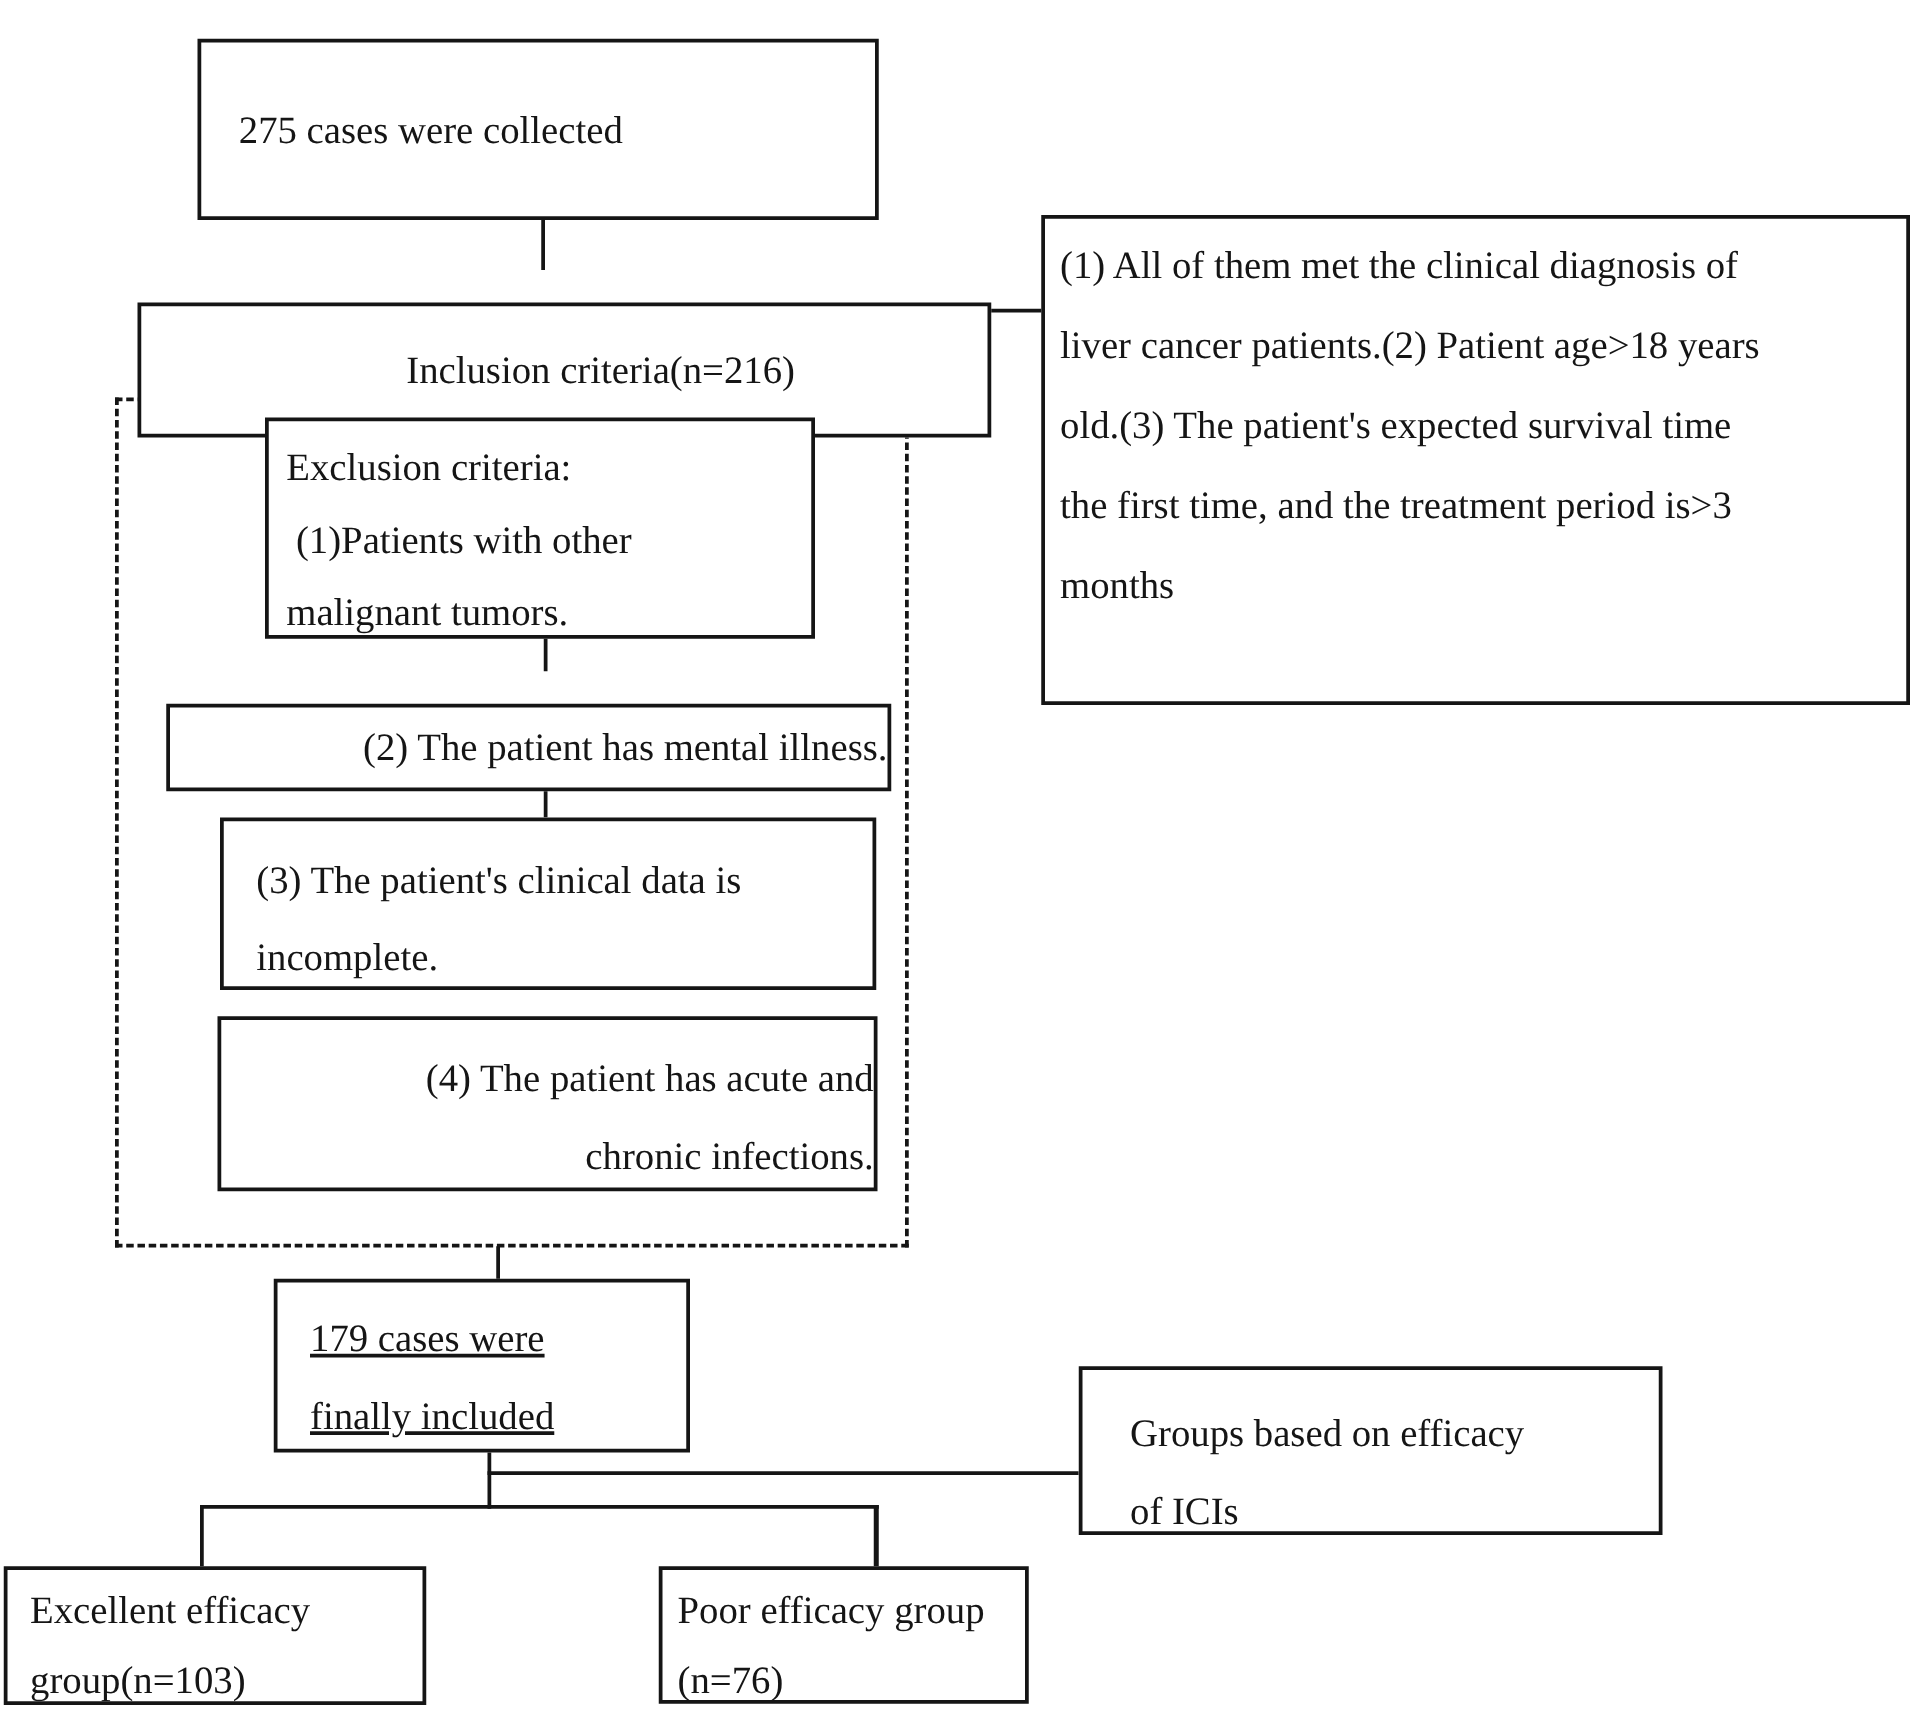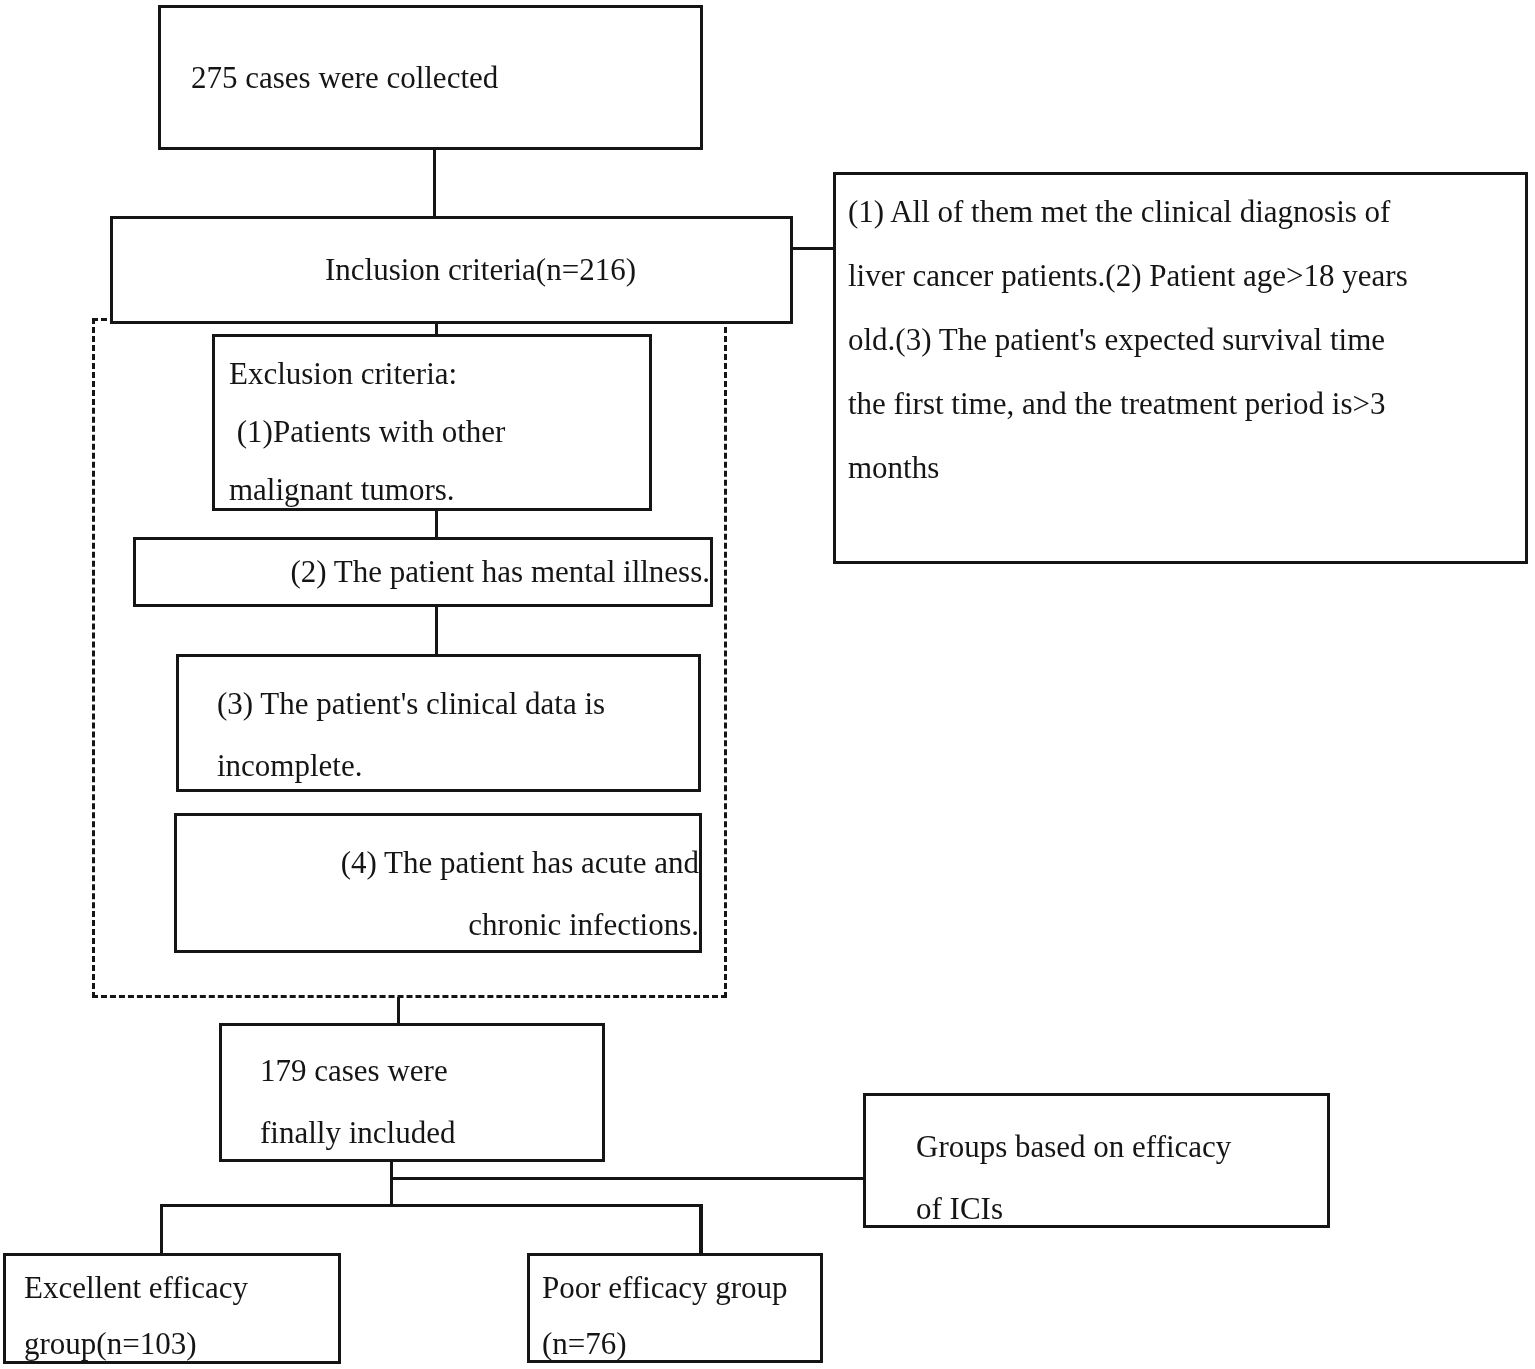--- a/index.html
+++ b/index.html
@@ -29,28 +29,29 @@
     border: 3px dashed #151515;
     background: transparent;
   }
   .connector {
     position: absolute;
     background: #151515;
   }
   .vcenter {
     display: flex;
     align-items: center;
+    margin-top: 26px;
   }
   .hcenter {
     justify-content: flex-end;
   }
   .line { white-space: pre; }
   .lh56 .line { line-height: 56px; }
   .lh58 .line { line-height: 58px; }
-  .lh62 .line { line-height: 62px; margin-left: 12px; }
+  .lh62 .line { line-height: 62px; }
   .lh64 .line { line-height: 64px; }
 </style>
 </head>
 <body>
 
 <div class="stage">
 
   <div class="connector" style="left:433px; top:150px; width:3px; height:66px;"></div>
   <div class="connector" style="left:791px; top:247px; width:44px; height:3px;"></div>
   <div class="connector" style="left:435px; top:302px; width:3px; height:32px;"></div>
@@ -94,21 +95,21 @@
   <div class="box lh62" style="left:176px; top:654px; width:525px; height:138px; padding:16px 0 0 26px;">
     <div class="line">(3) The patient's clinical data is</div>
     <div class="line">incomplete.</div>
   </div>
 
   <div class="box lh62" style="left:174px; top:813px; width:528px; height:140px; padding:16px 0 0 26px;text-align:right;">
     <div class="line"> (4) The patient has acute and</div>
     <div class="line">chronic infections.</div>
   </div>
 
-  <div class="box lh62" style="left:219px; top:1023px; width:386px; height:139px; padding:14px 0 0 26px;">
+  <div class="box lh62" style="left:219px; top:1023px; width:333px; height:139px; padding:14px 0 0 26px;text-decoration:underline;">
     <div class="line">179 cases were</div>
     <div class="line">finally included</div>
   </div>
 
   <div class="box lh62" style="left:863px; top:1093px; width:467px; height:135px; padding:20px 0 0 38px;">
     <div class="line">Groups based on efficacy</div>
     <div class="line">of ICIs</div>
   </div>
 
   <div class="box lh56" style="left:3px; top:1253px; width:338px; height:111px; padding:4px 0 16px 18px;">

